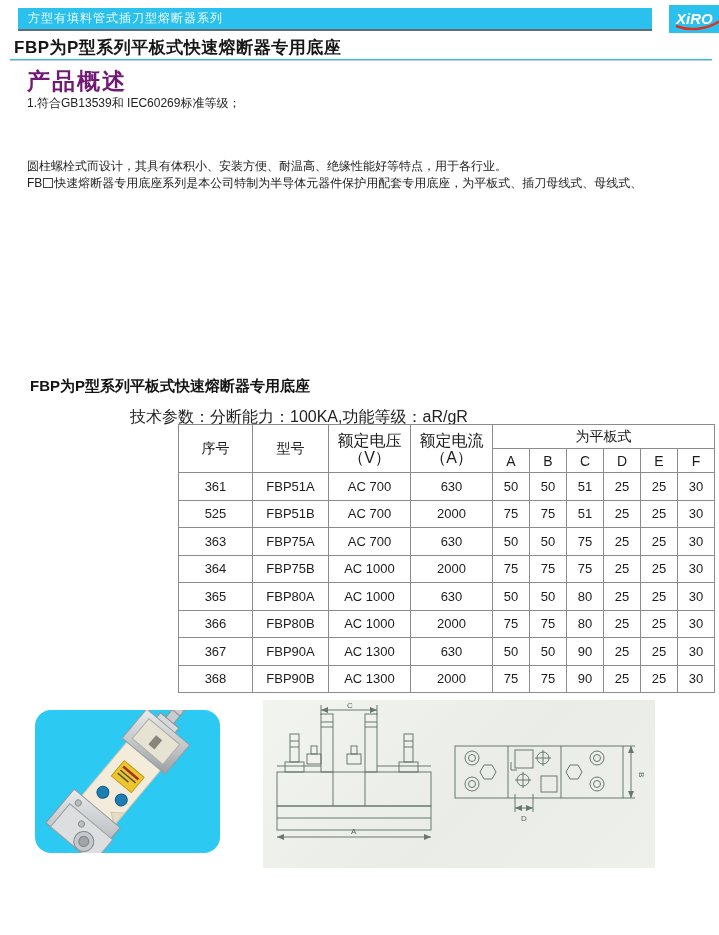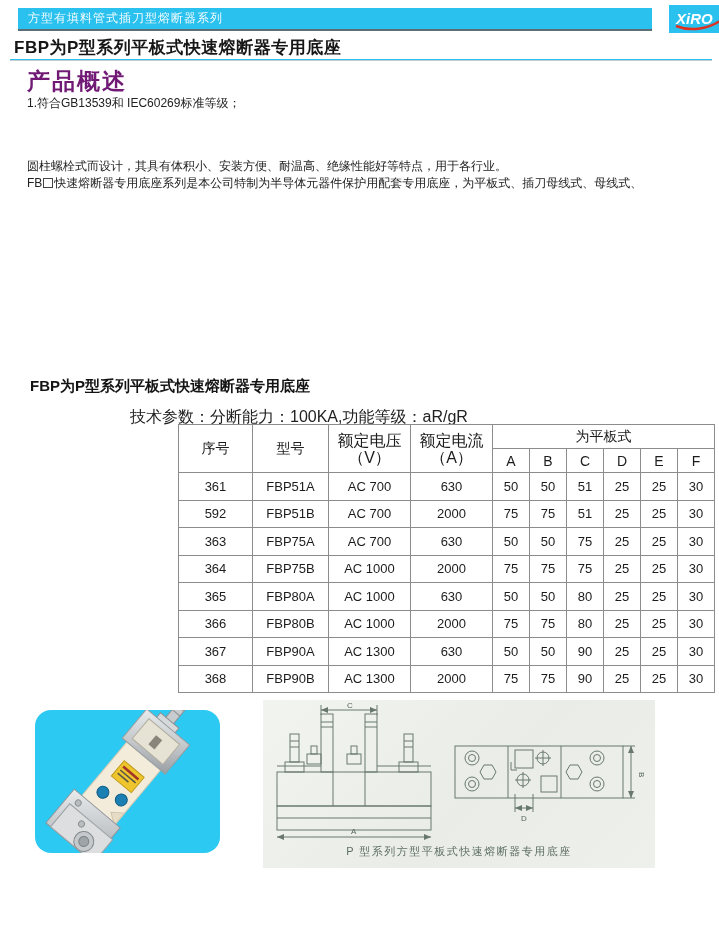--- a/index.html
+++ b/index.html
@@ -119,21 +119,21 @@
           <td>AC 700</td>
           <td>630</td>
           <td>50</td>
           <td>50</td>
           <td>51</td>
           <td>25</td>
           <td>25</td>
           <td>30</td>
       </tr>
       <tr>
-        <td>592</td>
+        <td>525</td>
           <td>FBP51B</td>
           <td>AC 700</td>
           <td>2000</td>
           <td>75</td>
           <td>75</td>
           <td>51</td>
           <td>25</td>
           <td>25</td>
           <td>30</td>
       </tr>
@@ -323,16 +323,15 @@
           <line x1="174" y1="64" x2="186" y2="64"></line>
         <line x1="182" y1="12" x2="182" y2="64" marker-start="url(#at)" marker-end="url(#at)"></line>
         <line x1="66" y1="60" x2="66" y2="78"></line>
           <line x1="84" y1="60" x2="84" y2="78"></line>
         <line x1="66" y1="74" x2="84" y2="74" marker-start="url(#at)" marker-end="url(#at)"></line>
       </g>
       <text class="dim-label" transform="rotate(90 190 38)" x="190" y="38">B</text>
       <text class="dim-label" x="72" y="87">D</text>
     </svg>
 
-    <div class="fig-caption">P 型系列方型平板式快速熔断器专用底座</div>
   </div>
 
 </div>
 
 </body></html>

